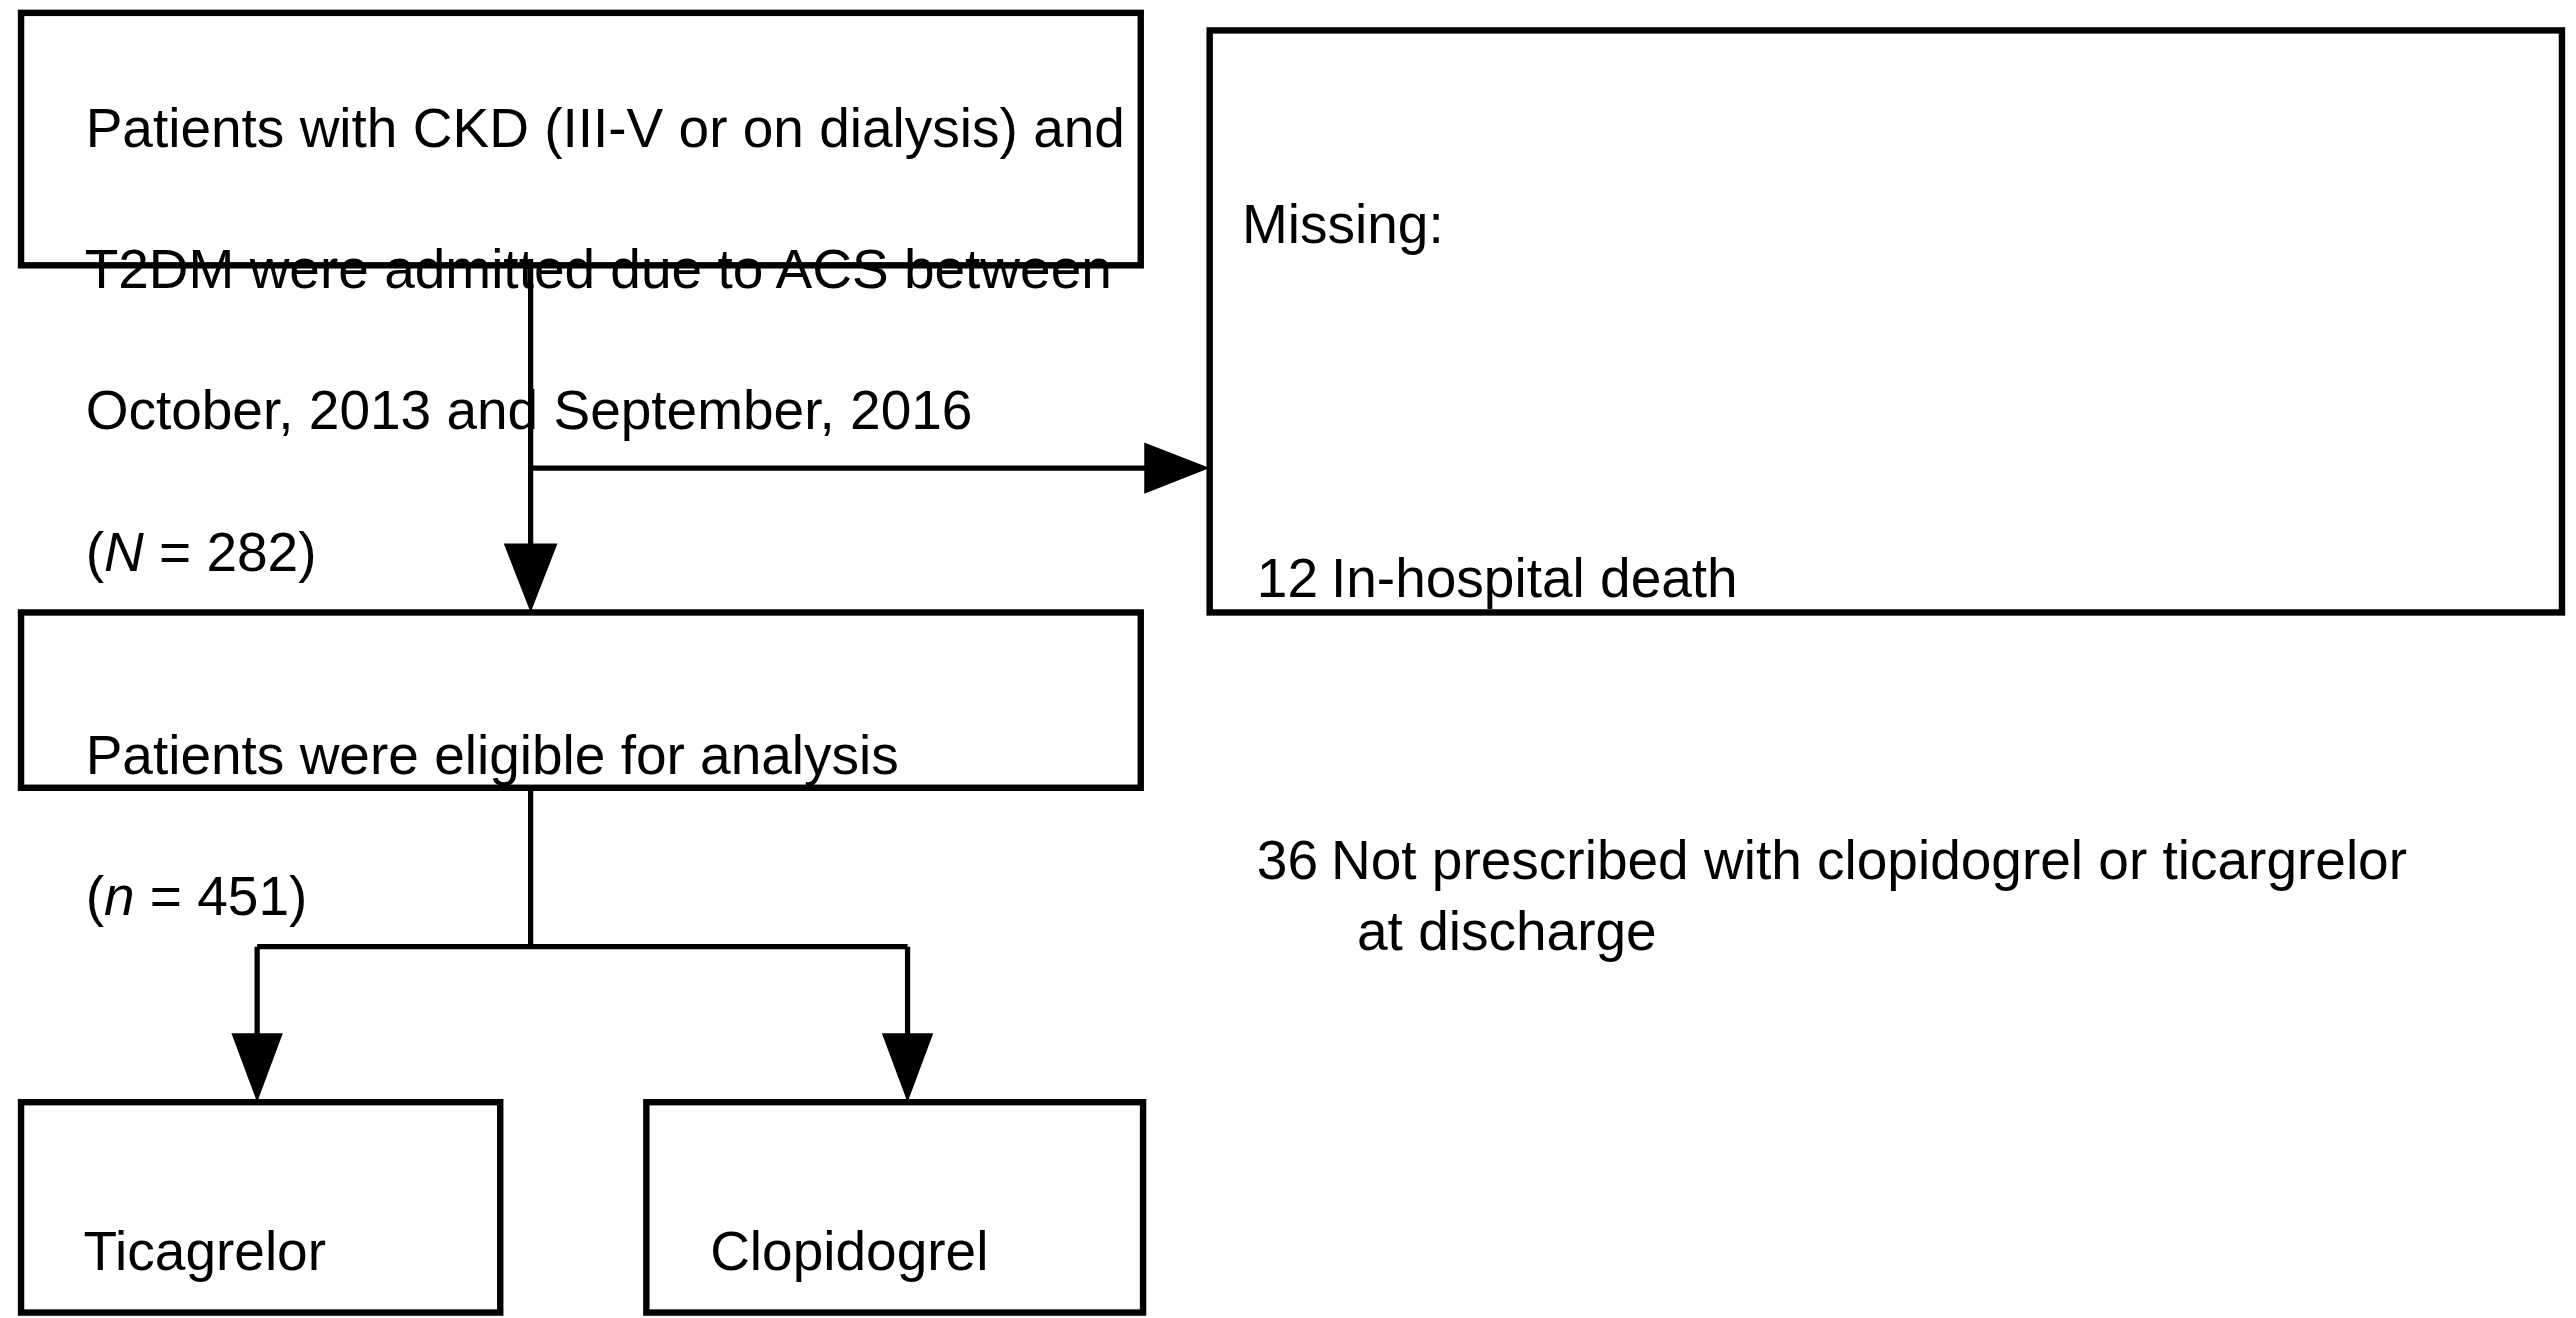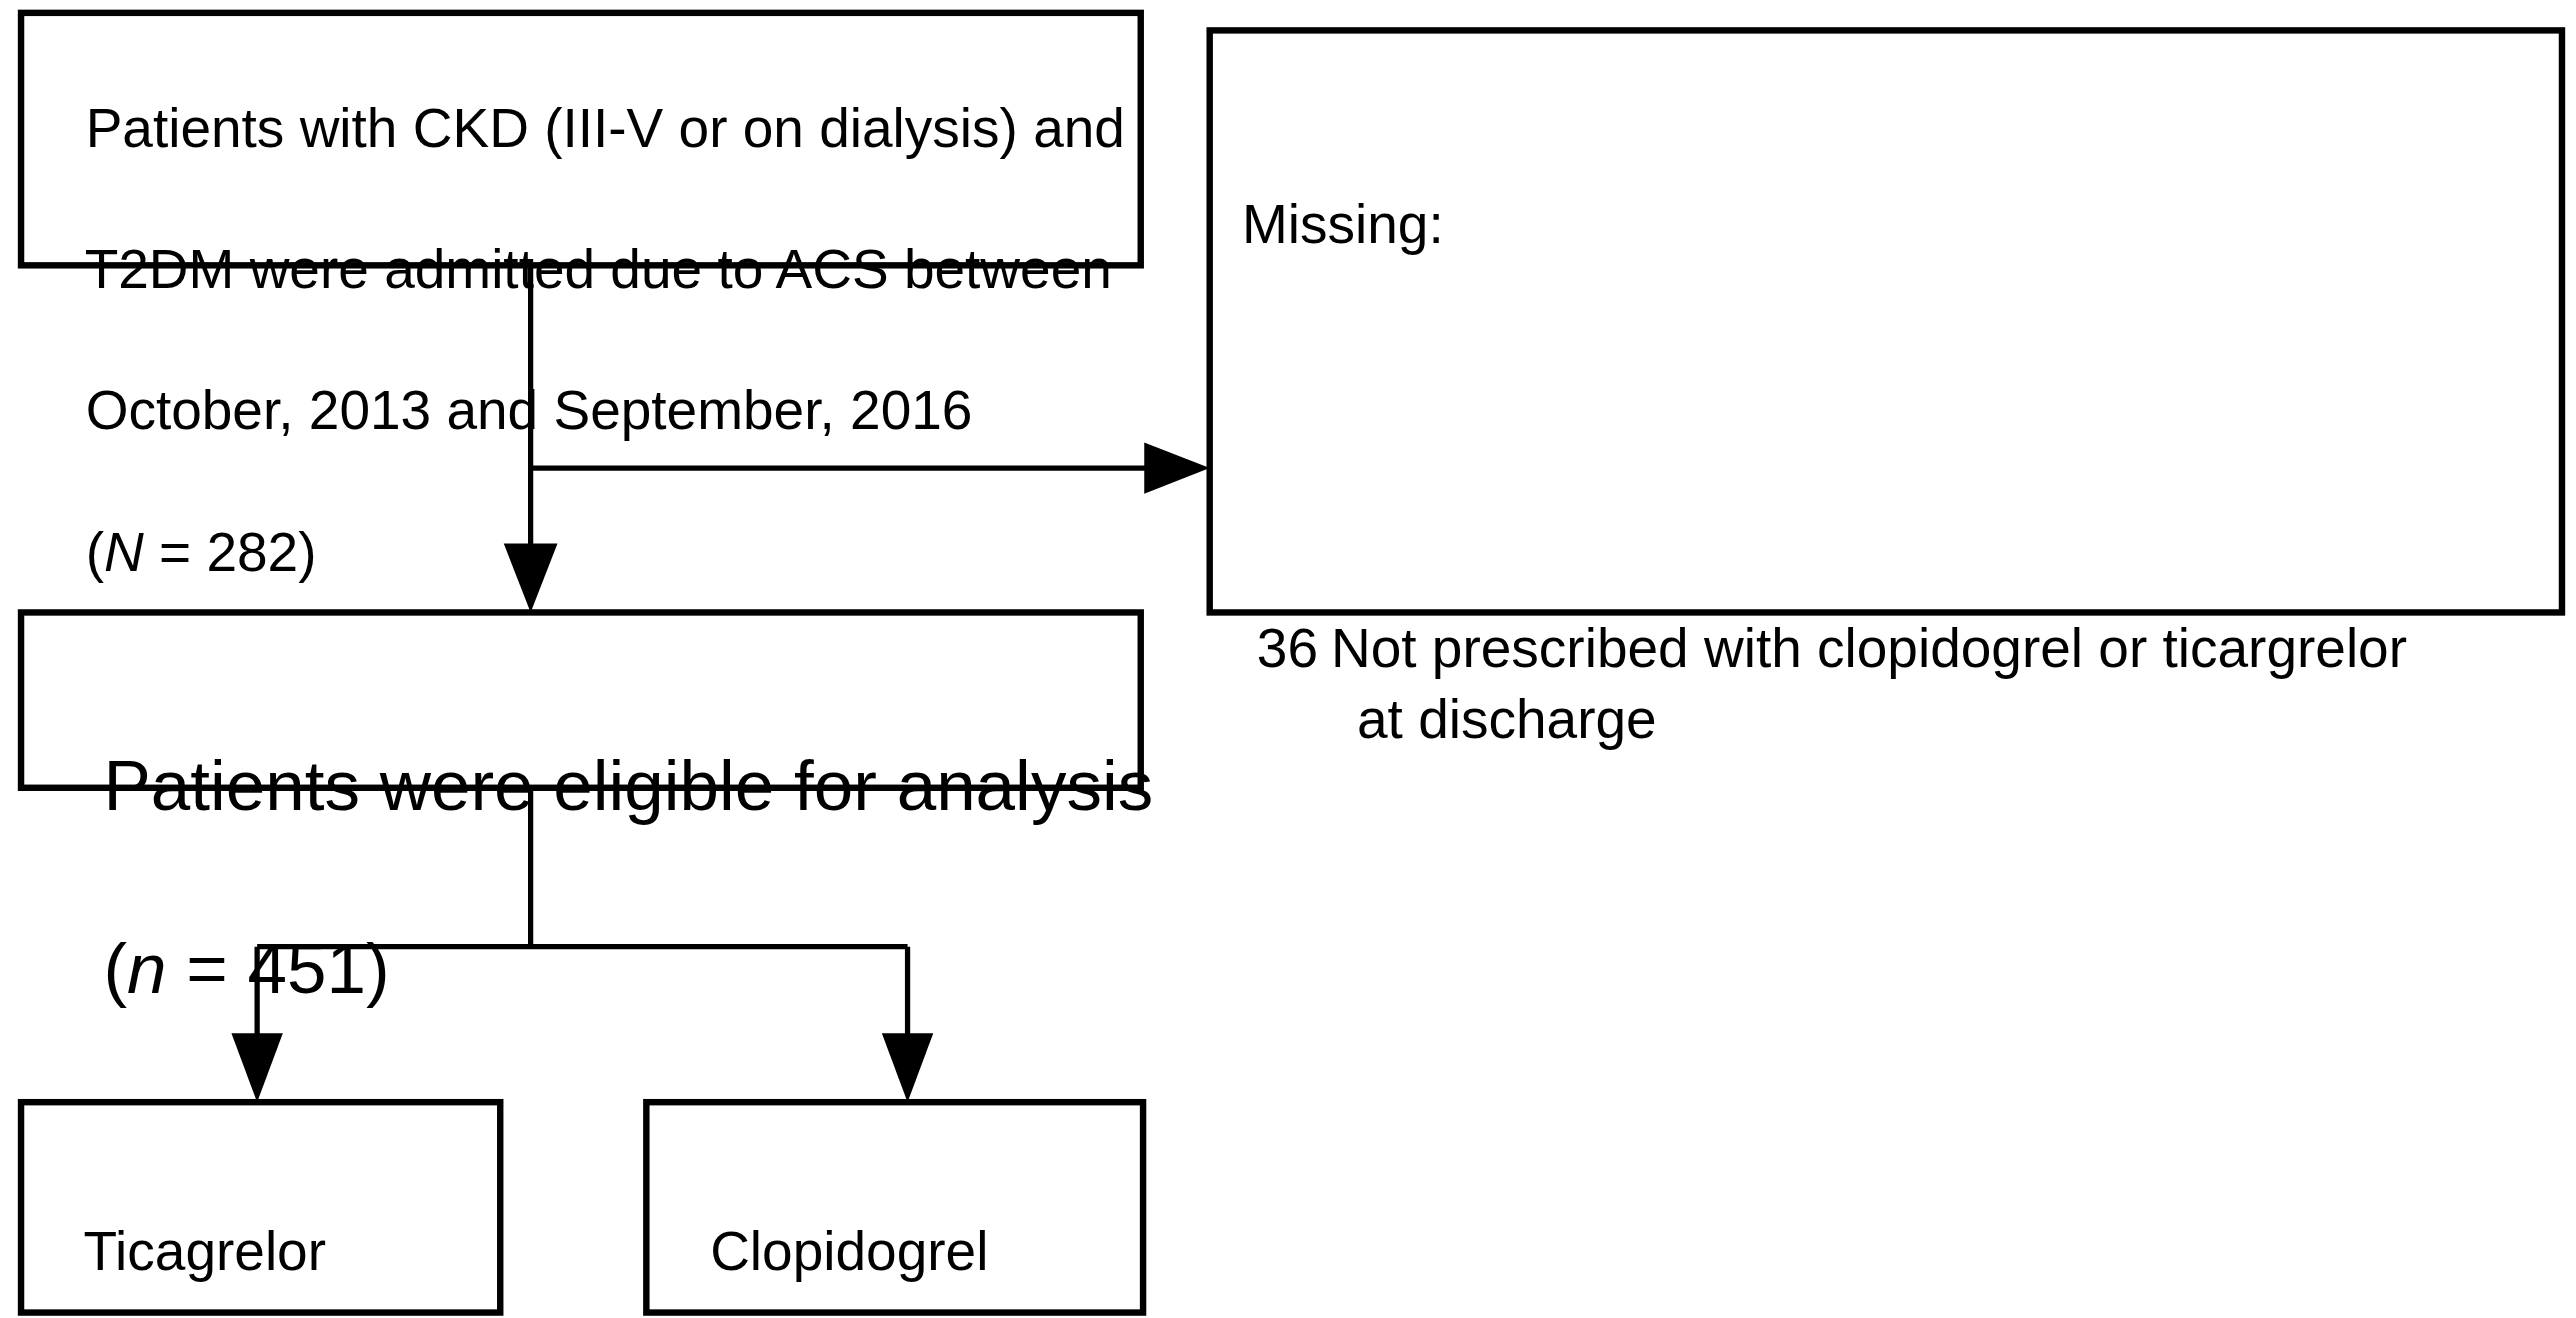--- a/index.html
+++ b/index.html
@@ -66,21 +66,21 @@
     padding-right: 13px;
   }
   .ex-label { display: inline; }
   .ex-cont {
     display: block;
     padding-left: 115px;
   }
   
   #box2-text {
     left: 24.5px; top: 649px; width: 1113px;
-    font-size: 71px;
+    font-size: 55px;
   }
   
   #box3-text {
     left: 23.4px; top: 1145px; width: 470px;
     font-size: 55px;
   }
   
   #box4-text {
     left: 649px; top: 1145px; width: 491px;
     font-size: 55px;
@@ -133,20 +133,21 @@
     <span>Patients with CKD (III-V or on dialysis) and</span><br>
     <span>T2DM were admitted due to ACS between</span><br>
     <span>October, 2013 and September, 2016</span><br>
     <span><span>(</span><span class="ital">N</span><span> = </span><span>282</span><span>)</span></span>
   </div>
 
   <div class="flow-text t-left" id="exclude-text">
     <span class="ex-row">Missing:</span>
 
 
+    <span class="ex-row"><span class="ex-num">12</span><span class="ex-label">In-hospital death</span></span>
 
     <span class="ex-row"><span class="ex-num">36</span><span class="ex-label">Not prescribed with clopidogrel or ticargrelor</span><span class="ex-cont">at discharge</span></span>
 
     
   </div>
 
   <div class="flow-text t-center" id="box2-text">
     <span>Patients were eligible for analysis</span><br>
     <span><span>(</span><span class="ital">n</span><span> = </span><span>451</span><span>)</span></span>
   </div>

